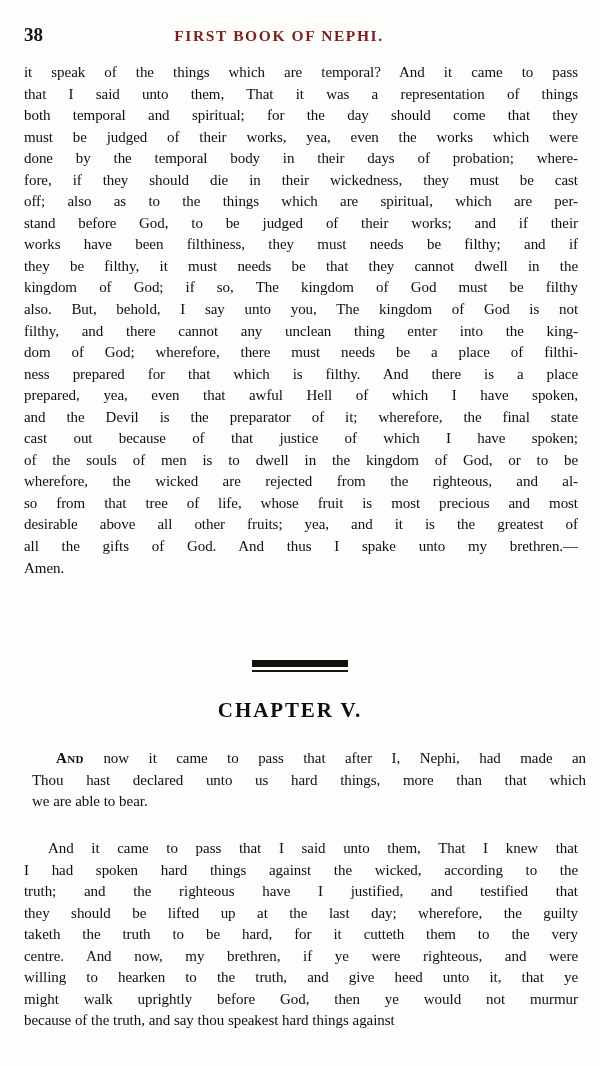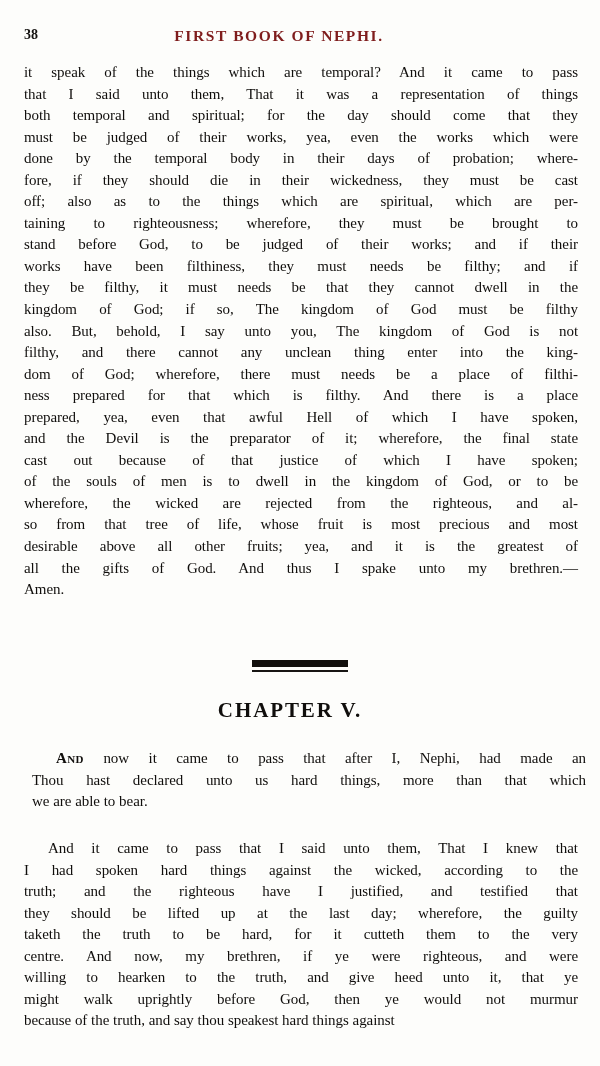--- a/index.html
+++ b/index.html
@@ -30,21 +30,21 @@
     position: absolute;
     top: 24px;
     left: 24px;
     right: 22px;
     height: 26px;
   }
   .folio {
     position: absolute;
     left: 0;
     top: 0;
-    font-size: 14px;
+    font-size: 19px;
     font-weight: 700;
     letter-spacing: 0px;
     line-height: 22px;
     color: #141210;
   }
   .runhead {
     position: absolute;
     left: 0;
     right: 0;
     top: 1px;
@@ -154,21 +154,20 @@
 
   <div class="column">
     <p class="para" id="p1">
         <span class="ln j">it speak of the things which are temporal? And it came to pass</span>
         <span class="ln j">that I said unto them, That it was a representation of things</span>
         <span class="ln j">both temporal and spiritual; for the day should come that they</span>
         <span class="ln j">must be judged of their works, yea, even the works which were</span>
         <span class="ln j">done by the temporal body in their days of probation; where-</span>
         <span class="ln j">fore, if they should die in their wickedness, they must be cast</span>
         <span class="ln j">off; also as to the things which are spiritual, which are per-</span>
-        <span class="ln j">taining to righteousness; wherefore, they must be brought to</span>
         <span class="ln j">stand before God, to be judged of their works; and if their</span>
         <span class="ln j">works have been filthiness, they must needs be filthy; and if</span>
         <span class="ln j">they be filthy, it must needs be that they cannot dwell in the</span>
         <span class="ln j">kingdom of God; if so, The kingdom of God must be filthy</span>
         <span class="ln j">also.   But, behold, I say unto you, The kingdom of God is not</span>
         <span class="ln j">filthy, and there cannot any unclean thing enter into the king-</span>
         <span class="ln j">dom of God; wherefore, there must needs be a place of filthi-</span>
         <span class="ln j">ness prepared for that which is filthy.   And there is a place</span>
         <span class="ln j">prepared, yea, even that awful Hell of which I have spoken,</span>
         <span class="ln j">and the Devil is the preparator of it; wherefore, the final state</span>

